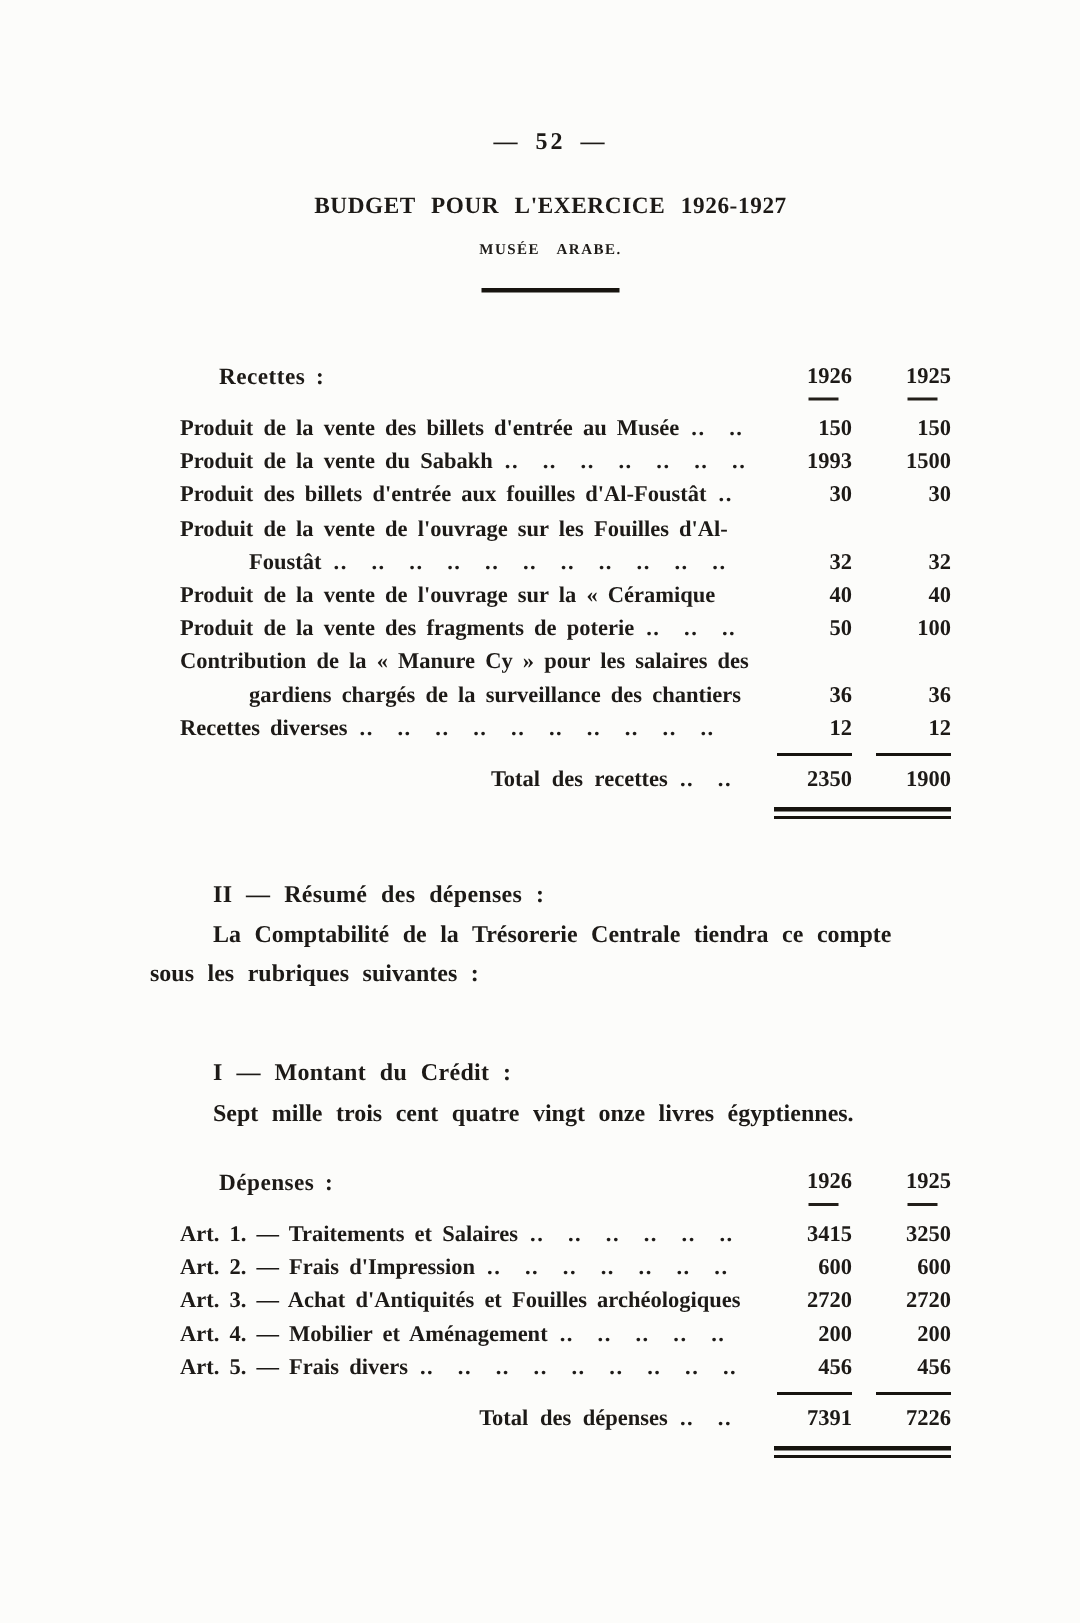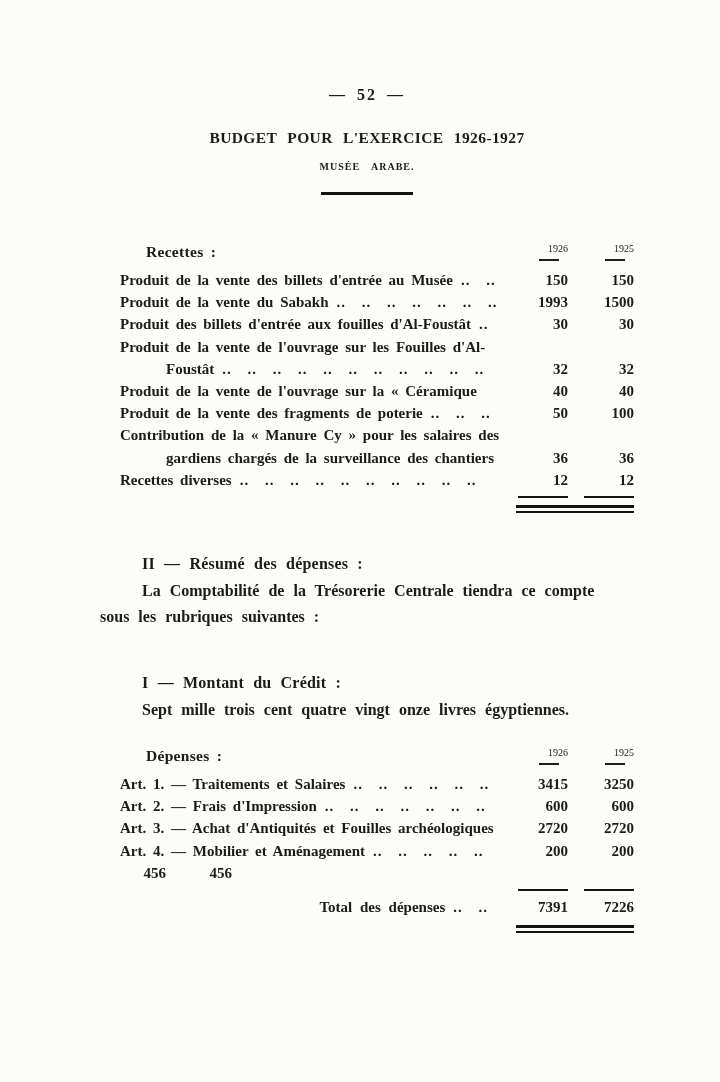--- a/index.html
+++ b/index.html
@@ -18,21 +18,21 @@
   .pagenum{text-align:center;font-weight:bold;font-size:16px;letter-spacing:2px;word-spacing:4px;}
   .doc-title{text-align:center;font-weight:bold;font-size:15.5px;letter-spacing:.4px;word-spacing:6px;margin-top:25px;}
   .doc-subtitle{text-align:center;font-weight:bold;font-size:10px;letter-spacing:1px;word-spacing:8px;margin-top:14px;}
   .head-rule{width:92px;height:3px;background:#17140f;margin:20px auto 0 auto;}
 
   
   .budget-table{margin-top:48px;}
   .budget-table.depenses{margin-top:24px;}
   .thead{display:flex;align-items:flex-start;}
   .thead .heading{flex:1;font-weight:bold;font-size:15.5px;padding-left:46px;letter-spacing:.3px;word-spacing:3px;}
-  .ycol{width:66px;text-align:right;font-weight:normal;font-size:10px;}
+  .ycol{width:66px;text-align:right;font-weight:bold;font-size:15px;}
   .ydash{width:20px;height:2px;background:#221e19;margin:5px 9px 0 auto;}
 
   .rows{margin-top:8px;}
   .trow{display:flex;align-items:flex-end;font-weight:bold;font-size:15px;line-height:22.2px;}
   .desc{flex:1;min-width:0;word-spacing:3px;margin-left:20px;}
   .l2{padding-left:46px;}
   .dots{margin-left:8px;letter-spacing:1px;word-spacing:11px;white-space:nowrap;}
   .num{width:66px;text-align:right;font-weight:bold;}
 
   .rule-row{display:flex;margin-top:5px;}
@@ -140,20 +140,25 @@
       <div class="rule-row">
         <div class="fill"></div>
         <div class="rule-cell">
             <div class="single-rule"></div>
           </div>
         <div class="rule-cell">
             <div class="single-rule"></div>
           </div>
       </div>
 
+      <div class="total-row">
+        <div class="tlabel"><span>Total des recettes</span><span class="dots">.. ..</span></div>
+        <div class="num">2350</div>
+        <div class="num">1900</div>
+      </div>
 
       <div class="dr-row">
         <div class="fill"></div>
         <div class="dr-cell">
             <div class="double-rule"></div>
           </div>
       </div>
     </div>
 
     <div class="section second">
@@ -195,20 +200,21 @@
           <div class="desc"><span>Art. 3. — Achat d'Antiquités et Fouilles archéologiques</span><span class="dots"></span></div>
           <div class="num">2720</div>
           <div class="num">2720</div>
         </div>
         <div class="trow">
           <div class="desc"><span>Art. 4. — Mobilier et Aménagement</span><span class="dots">.. .. .. .. ..</span></div>
           <div class="num">200</div>
           <div class="num">200</div>
         </div>
         <div class="trow">
+          <div class="desc"><span>Art. 5. — Frais divers</span><span class="dots">.. .. .. .. .. .. .. .. ..</span></div>
           <div class="num">456</div>
           <div class="num">456</div>
         </div>
       </div>
 
       <div class="rule-row">
         <div class="fill"></div>
         <div class="rule-cell">
             <div class="single-rule"></div>
           </div>

